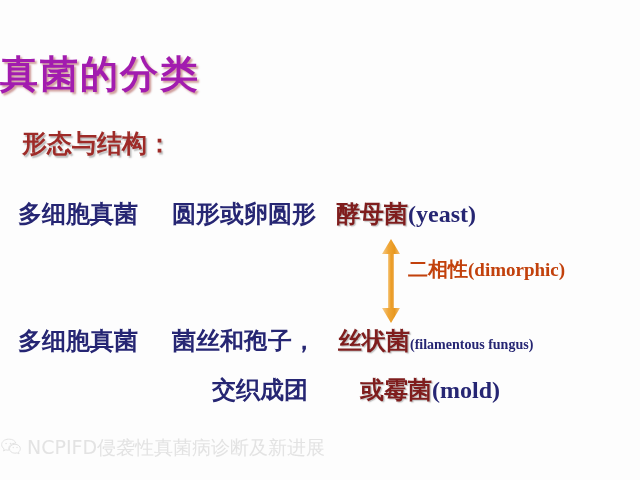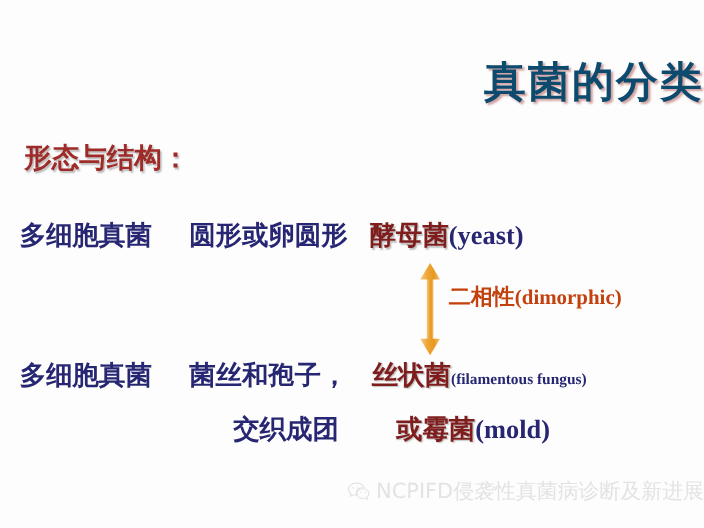--- a/index.html
+++ b/index.html
@@ -20,25 +20,25 @@
     inset: 0;
     background: #fdfdfd;
   }
 
   
   #slide-title {
     position: absolute;
     left: 0;
     top: 52px;
     width: 640px;
-    text-align: right;
+    text-align: left;
     font-size: 38px;
     line-height: 44px;
     font-weight: 700;
-    color: #0c4a6e;
+    color: #a21caf;
     letter-spacing: 2px;
     text-shadow: 2px 2px 2px rgba(150, 40, 35, 0.45);
     white-space: nowrap;
   }
 
   
   #sub-heading {
     position: absolute;
     left: 22px;
     top: 128px;
@@ -134,21 +134,21 @@
     display: inline-block;
     width: 40px;
   }
 
   
   #watermark {
     position: absolute;
     left: 0;
     top: 434px;
     width: 640px;
-    text-align: right;
+    text-align: left;
     color: #e3e3e3;
     font-size: 19px;
     line-height: 26px;
     font-family: "DejaVu Sans", "Liberation Sans", sans-serif;
     white-space: nowrap;
   }
   #watermark .wm-inner {
     display: inline-flex;
     align-items: center;
     gap: 5px;

